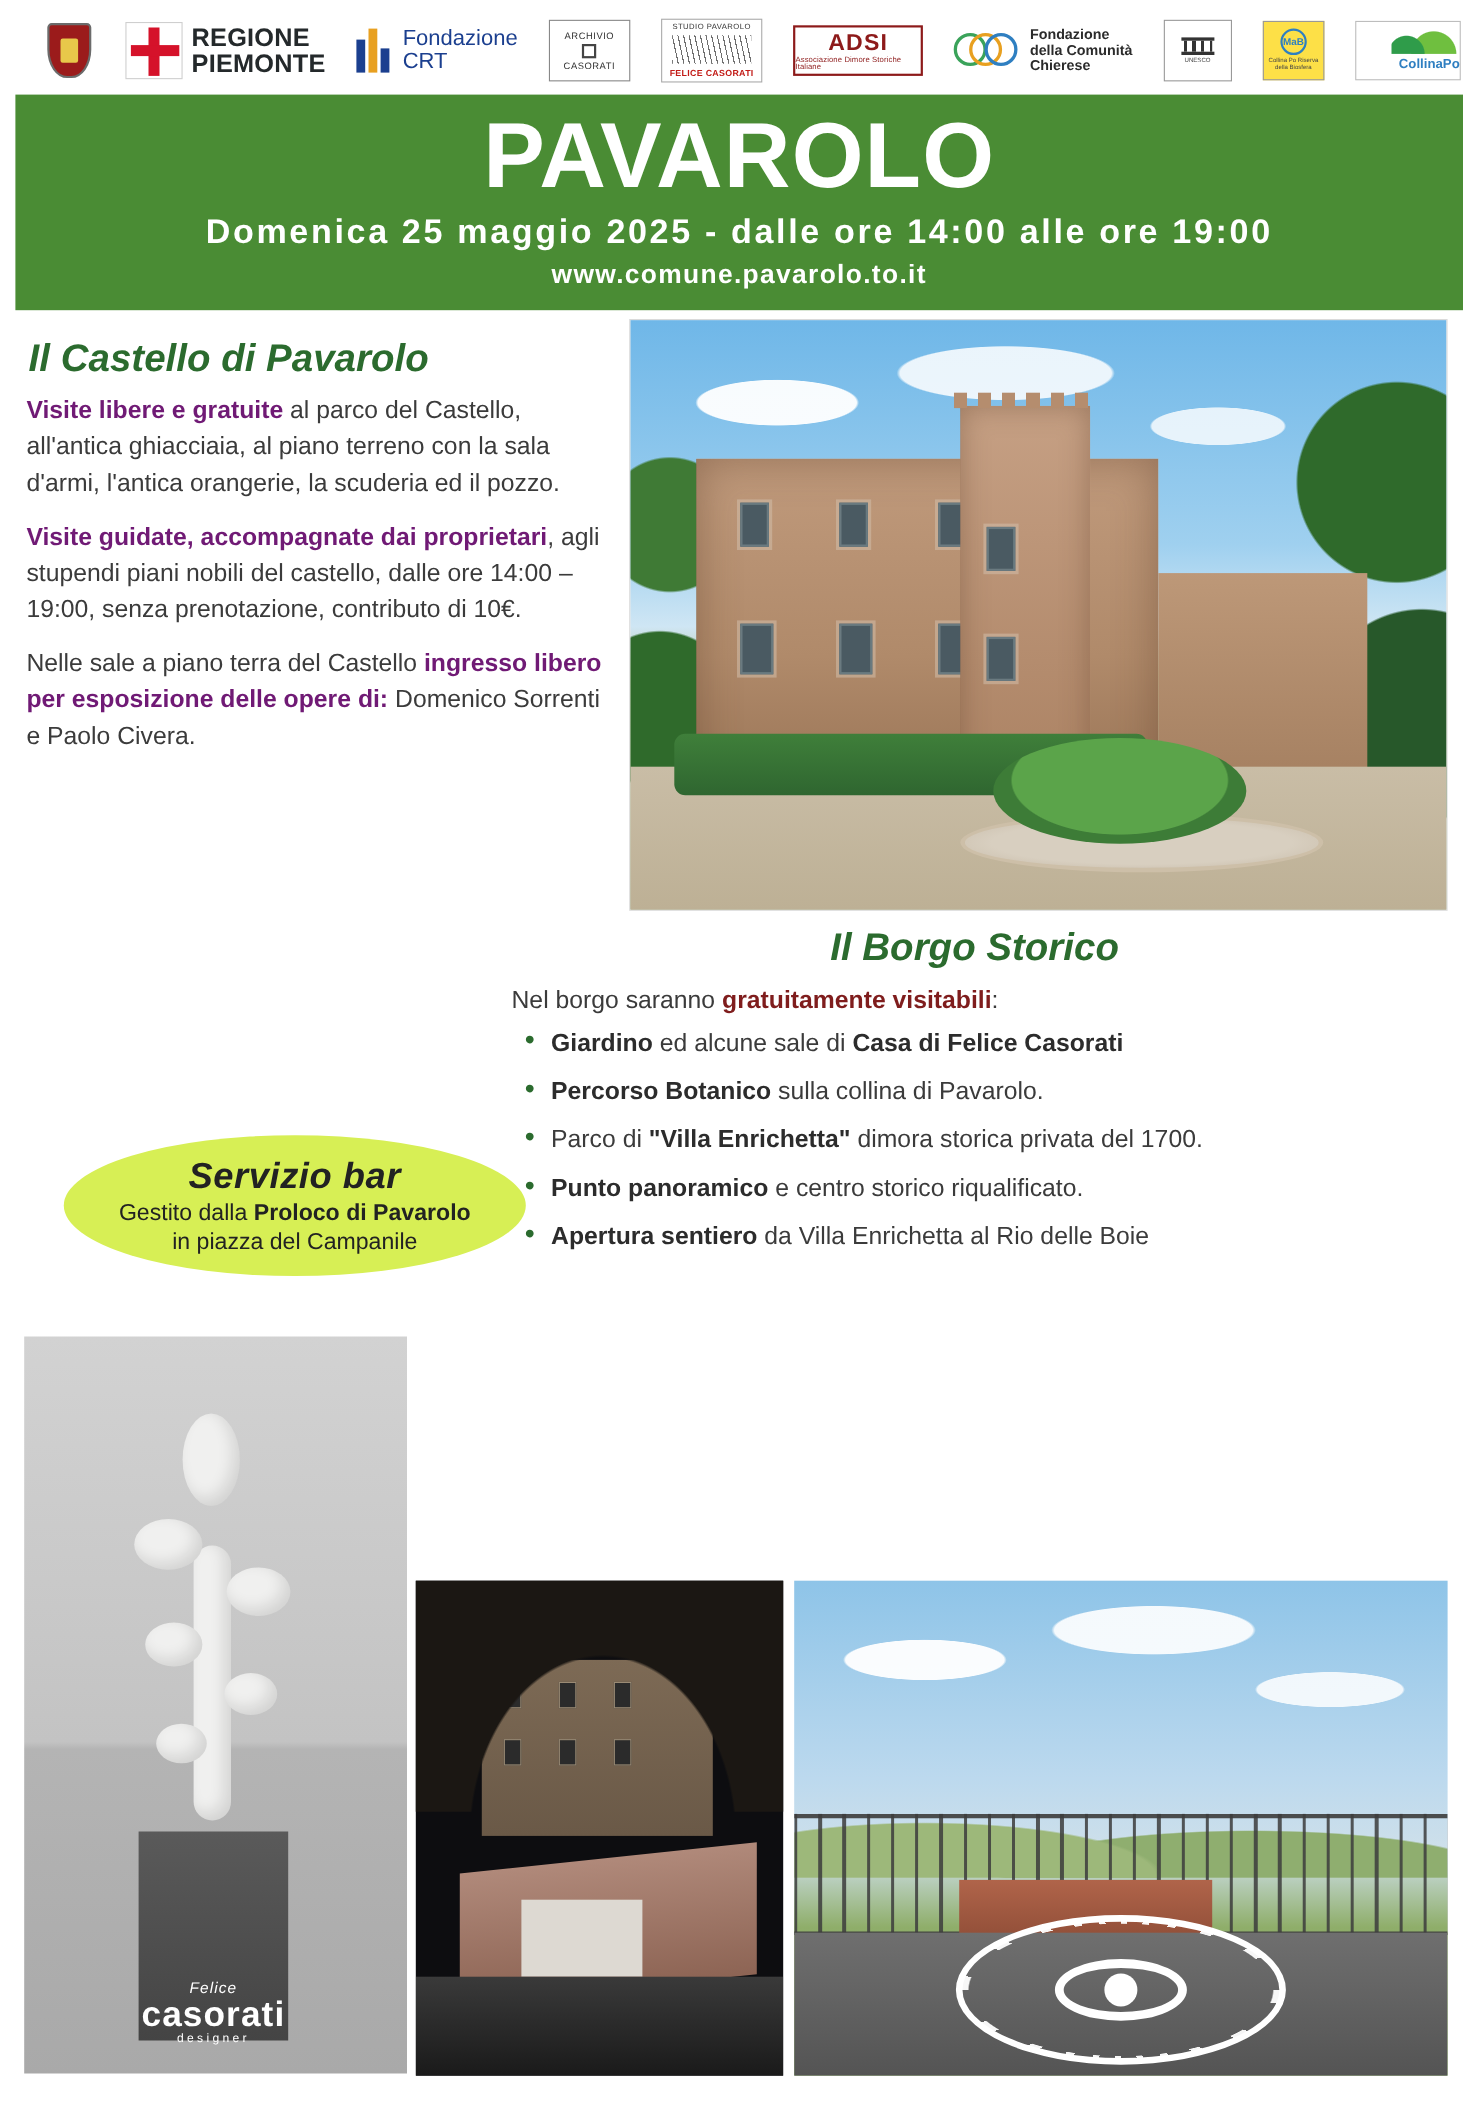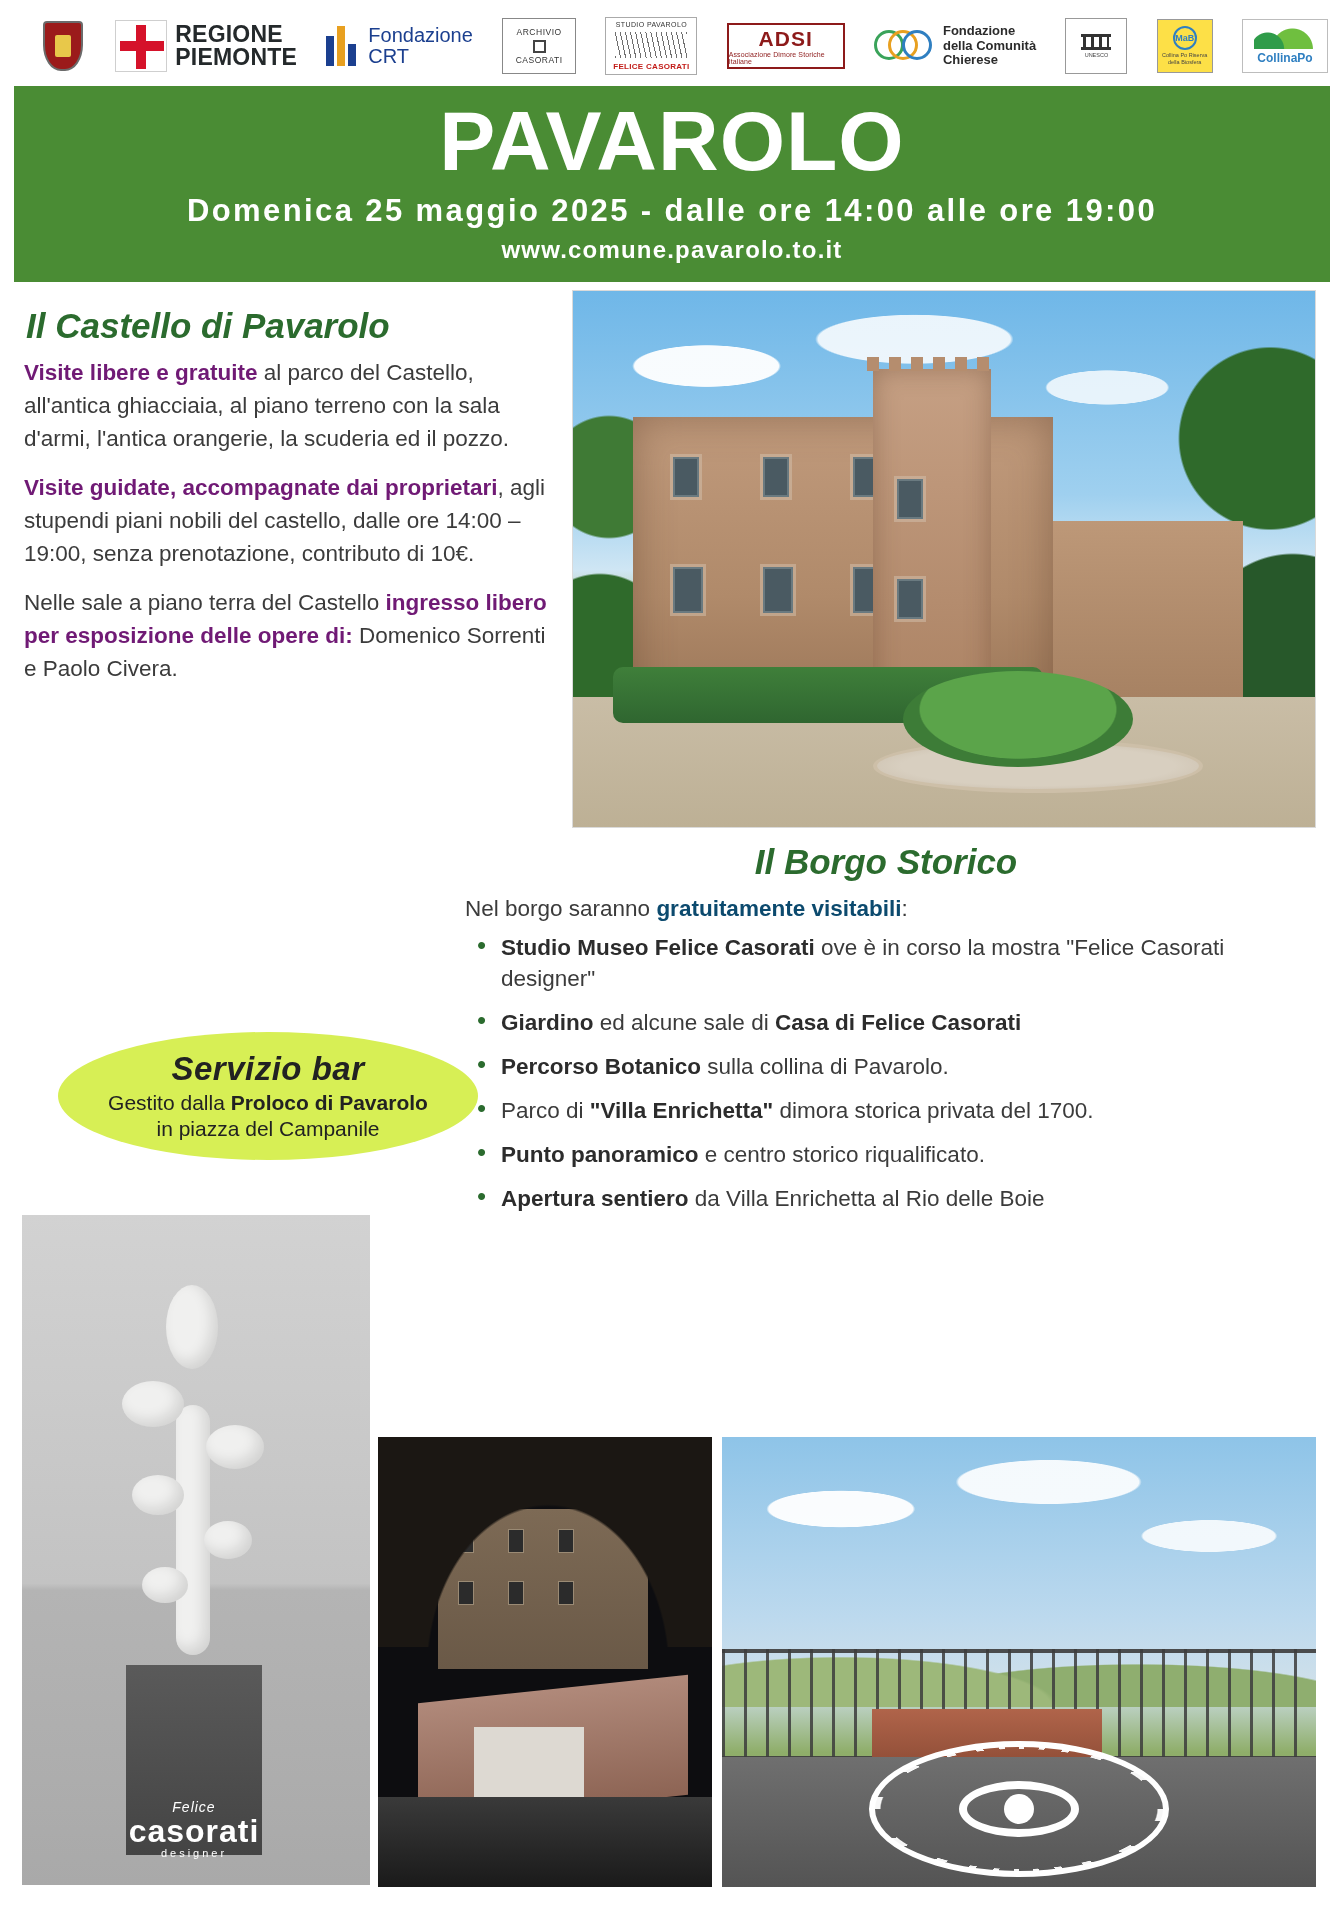--- a/index.html
+++ b/index.html
@@ -130,22 +130,22 @@
     display:flex;flex-direction:column;align-items:center;justify-content:center;
   }
   .logo-mab .circ{
     width:24px;height:24px;border:2px solid #2f7fc1;border-radius:50%;
     display:flex;align-items:center;justify-content:center;
     font-size:9px;color:#2f7fc1;font-weight:700;
   }
   .logo-mab .cap{font-size:5.5px;color:#444;text-align:center;line-height:1.2;margin-top:2px;}
 
   .logo-collinapo{
-    width: 86px; height:54px; border:1px solid #bdbdbd; background:#fff;
-    display:flex;flex-direction:column;align-items:center;justify-content:center;
+    width: 96px; height:54px; border:1px solid #bdbdbd; background:#fff;
+    display:flex;flex-direction:column;align-items:flex-end;justify-content:center;
   }
   .collinapo-hill{
     width:62px;height:22px;
     background:
       radial-gradient(circle at 22% 100%, #2f9c4a 0 16px, transparent 17px),
       radial-gradient(circle at 62% 100%, #6fbf3f 0 20px, transparent 21px);
   }
   .logo-collinapo .cap{ font-size:12px; color:#2f7fc1; font-weight:600; margin-top:2px;}
 
   
@@ -289,21 +289,21 @@
     font-weight: 800;
     font-size: 35px;
     text-align: center;
     margin: 0 0 14px 0;
   }
   .borgo-intro {
     color: #3b3b3b;
     font-size: 22.5px;
     margin: 0 0 10px 10px;
   }
-  .borgo-intro b { font-weight: 700; color: #0c4a6e; }
+  .borgo-intro b { font-weight: 700; color: #7f1d1d; }
   ul.borgo-list {
     list-style: none;
     margin: 0; padding: 0 0 0 20px;
   }
   ul.borgo-list li {
     position: relative;
     color: #3b3b3b;
     font-size: 22.5px;
     line-height: 1.38;
     padding-left: 26px;
@@ -588,23 +588,20 @@
 
     <div class="col-right">
       <h2 class="borgo">Il Borgo Storico</h2>
 
       <p class="borgo-intro">
         <span>Nel borgo saranno </span><b>gratuitamente visitabili</b><span>:</span>
       </p>
 
       <ul class="borgo-list">
         <li>
-          <b>Studio Museo Felice Casorati</b><span> ove è in corso la mostra "Felice Casorati designer"</span>
-        </li>
-        <li>
           <b>Giardino</b><span> ed alcune sale di </span><b>Casa di Felice Casorati</b>
         </li>
         <li>
           <b>Percorso Botanico</b><span> sulla collina di Pavarolo.</span>
         </li>
         <li>
           <span>Parco di </span><b>"Villa Enrichetta"</b><span> dimora storica privata del 1700.</span>
         </li>
         <li>
           <b>Punto panoramico</b><span> e centro storico riqualificato.</span>

